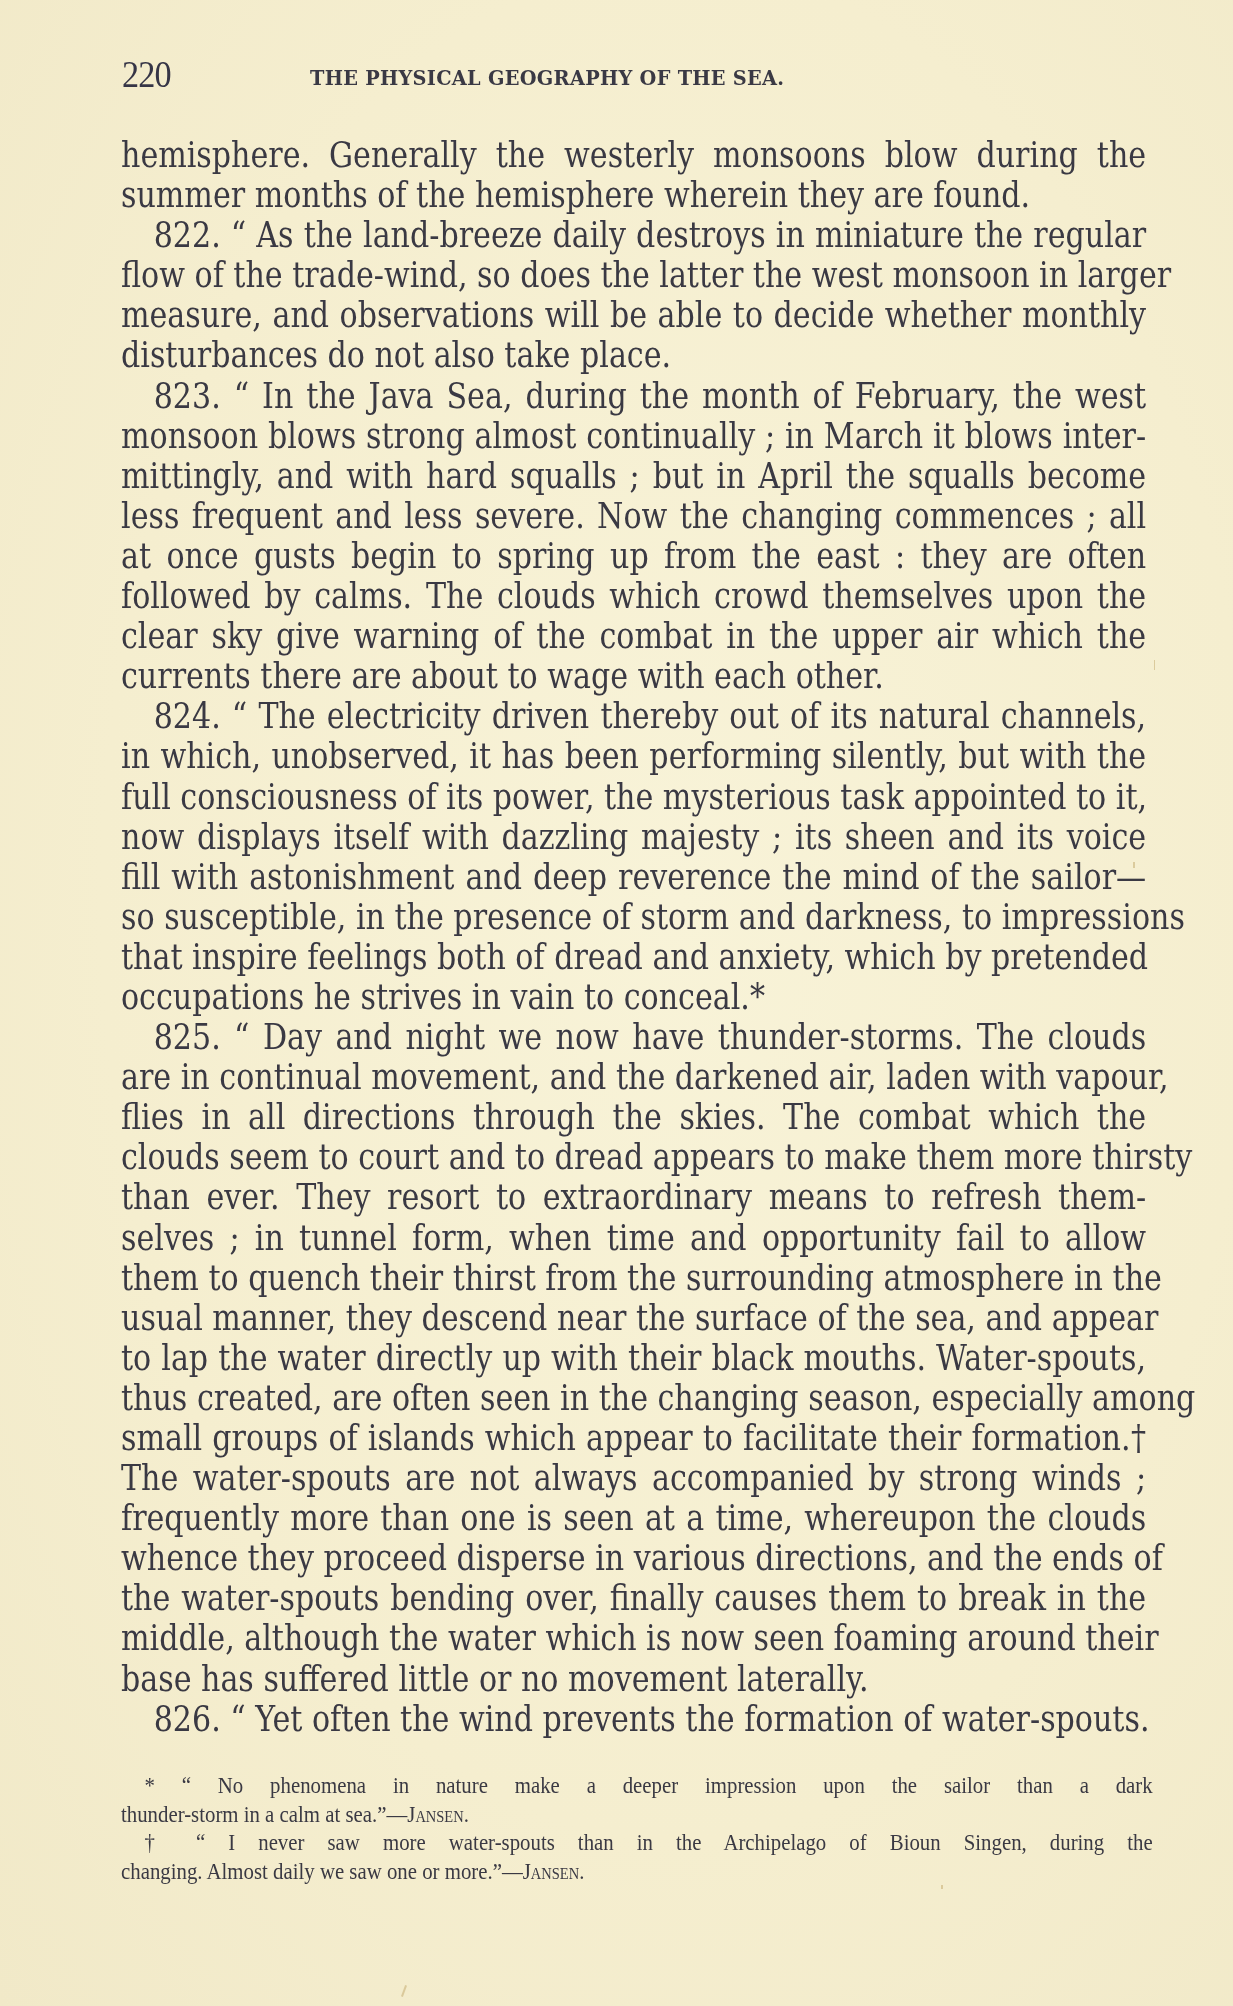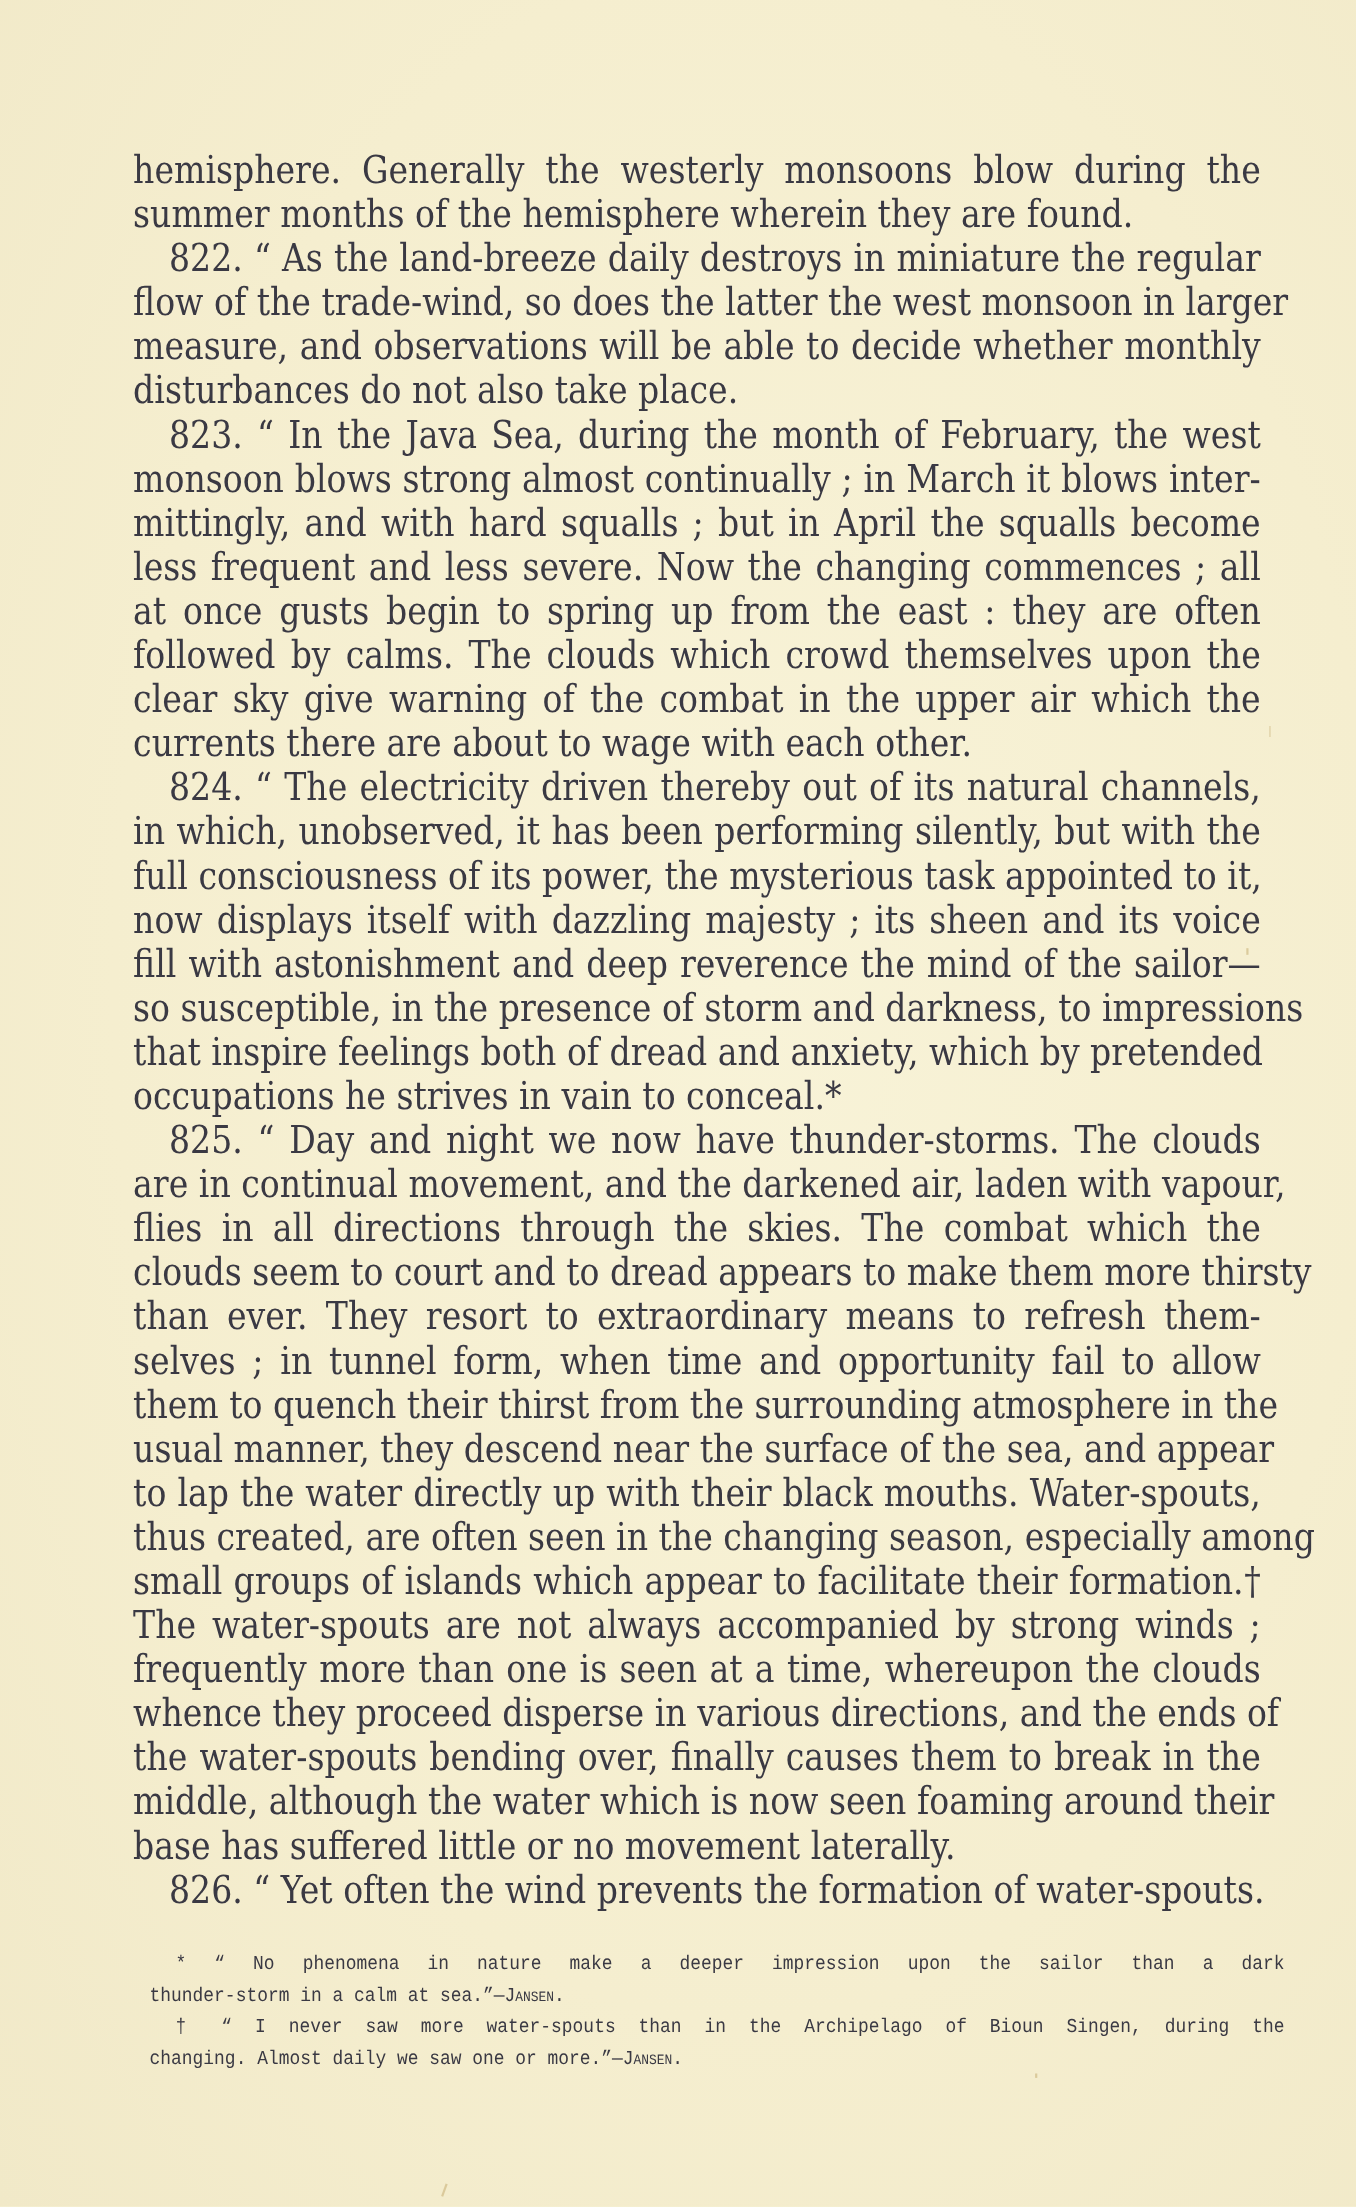--- a/index.html
+++ b/index.html
@@ -76,24 +76,24 @@
     .line.last {
       text-align-last: left;
     }
     .line.indent {
       padding-left: 38px;
       width: 1154px;
     }
     .footnotes {
       position: absolute;
       top: 1772px;
-      left: 136px;
+      left: 121px;
       width: 1030px;
-      font-family: Liberation Mono, monospace;
-      font-size: 18px;
+      font-family: Liberation Serif, serif;
+      font-size: 23px;
       line-height: 28.5px;
       color: #3a3943;
     }
     .fline {
       display: block;
       white-space: nowrap;
       text-align: justify;
       text-align-last: justify;
       height: 28.5px;
       transform: scaleX(0.905);
@@ -111,20 +111,24 @@
       height: 8px;
       background: #c9b27a;
       opacity: 0.6;
     }
   </style>
 </head>
 <body>
 
 <div class="page">
 
+  <div class="header">
+    <span class="page-number">220</span>
+    <span class="running-head">THE PHYSICAL GEOGRAPHY OF THE SEA.</span>
+  </div>
 
   <div class="body-text" id="body-text">
       <span class="line">hemisphere.  Generally the westerly monsoons blow during the</span>
       <span class="line last">summer months of the hemisphere wherein they are found.</span>
       <span class="line indent">822.  “ As the land-breeze daily destroys in miniature the regular</span>
       <span class="line">flow of the trade-wind, so does the latter the west monsoon in larger</span>
       <span class="line">measure, and observations will be able to decide whether monthly</span>
       <span class="line last">disturbances do not also take place.</span>
       <span class="line indent">823.  “ In the Java Sea, during the month of February, the west</span>
       <span class="line">monsoon blows strong almost continually ; in March it blows inter-</span>

